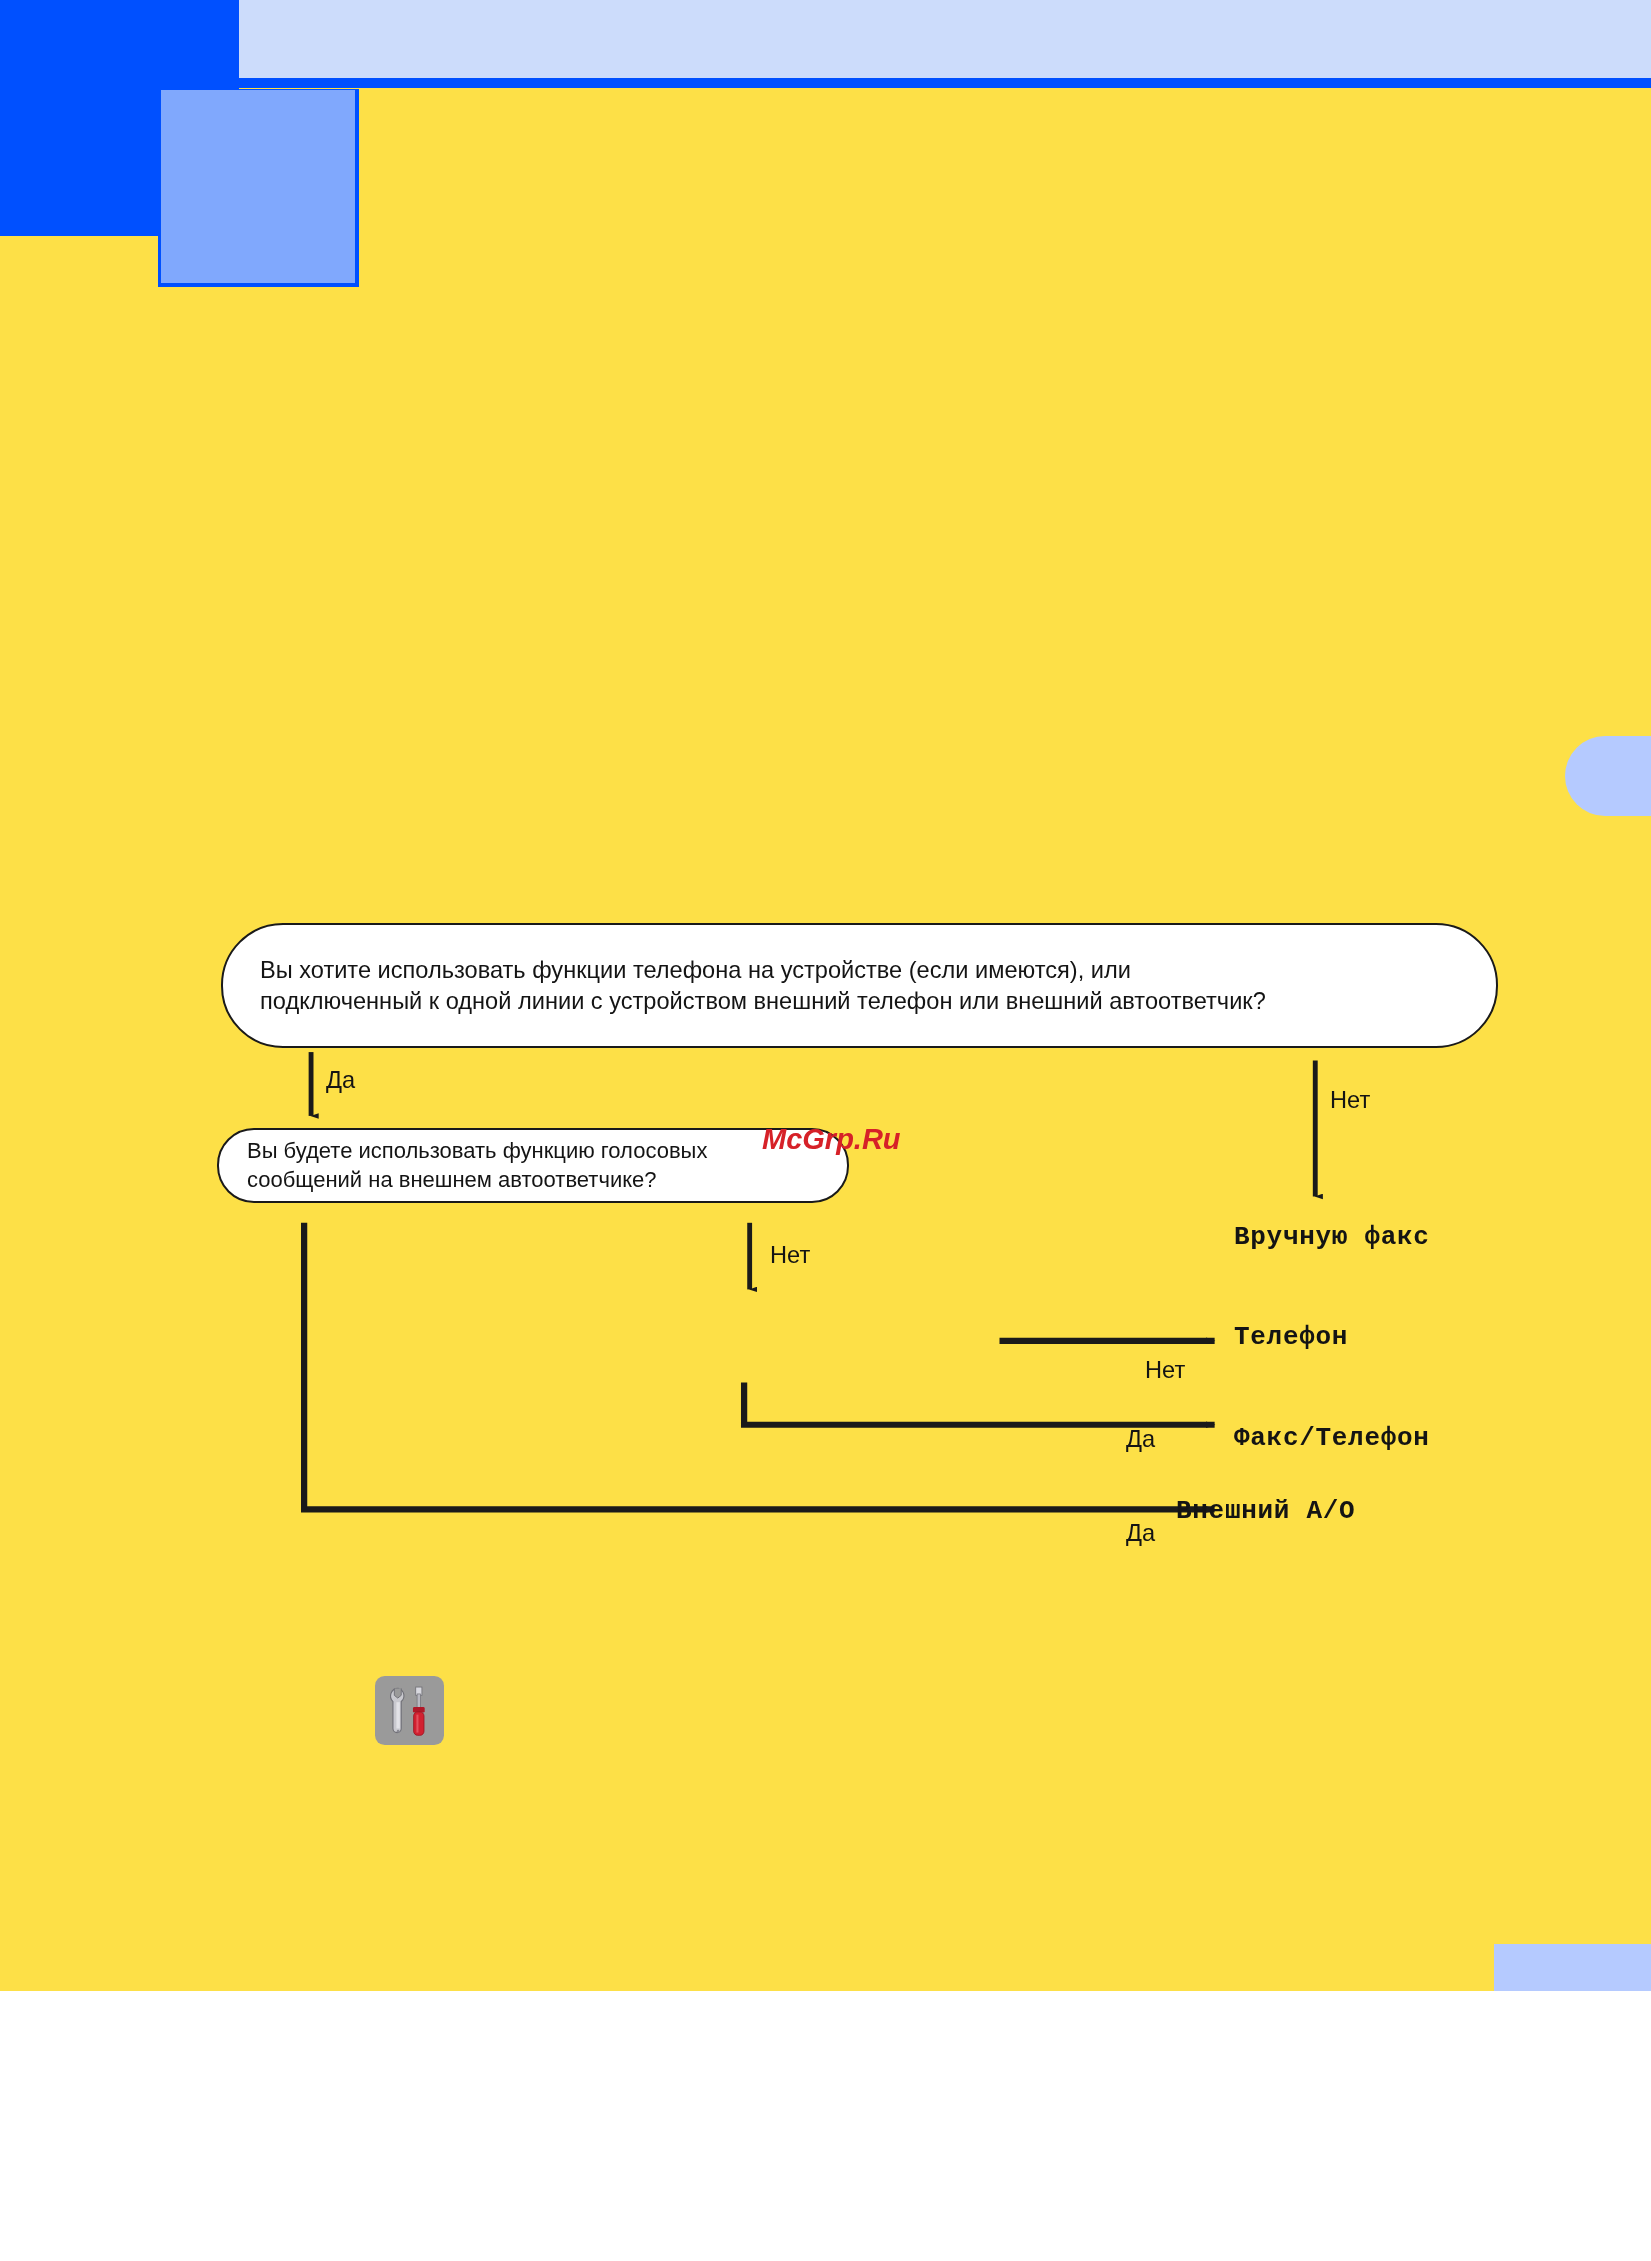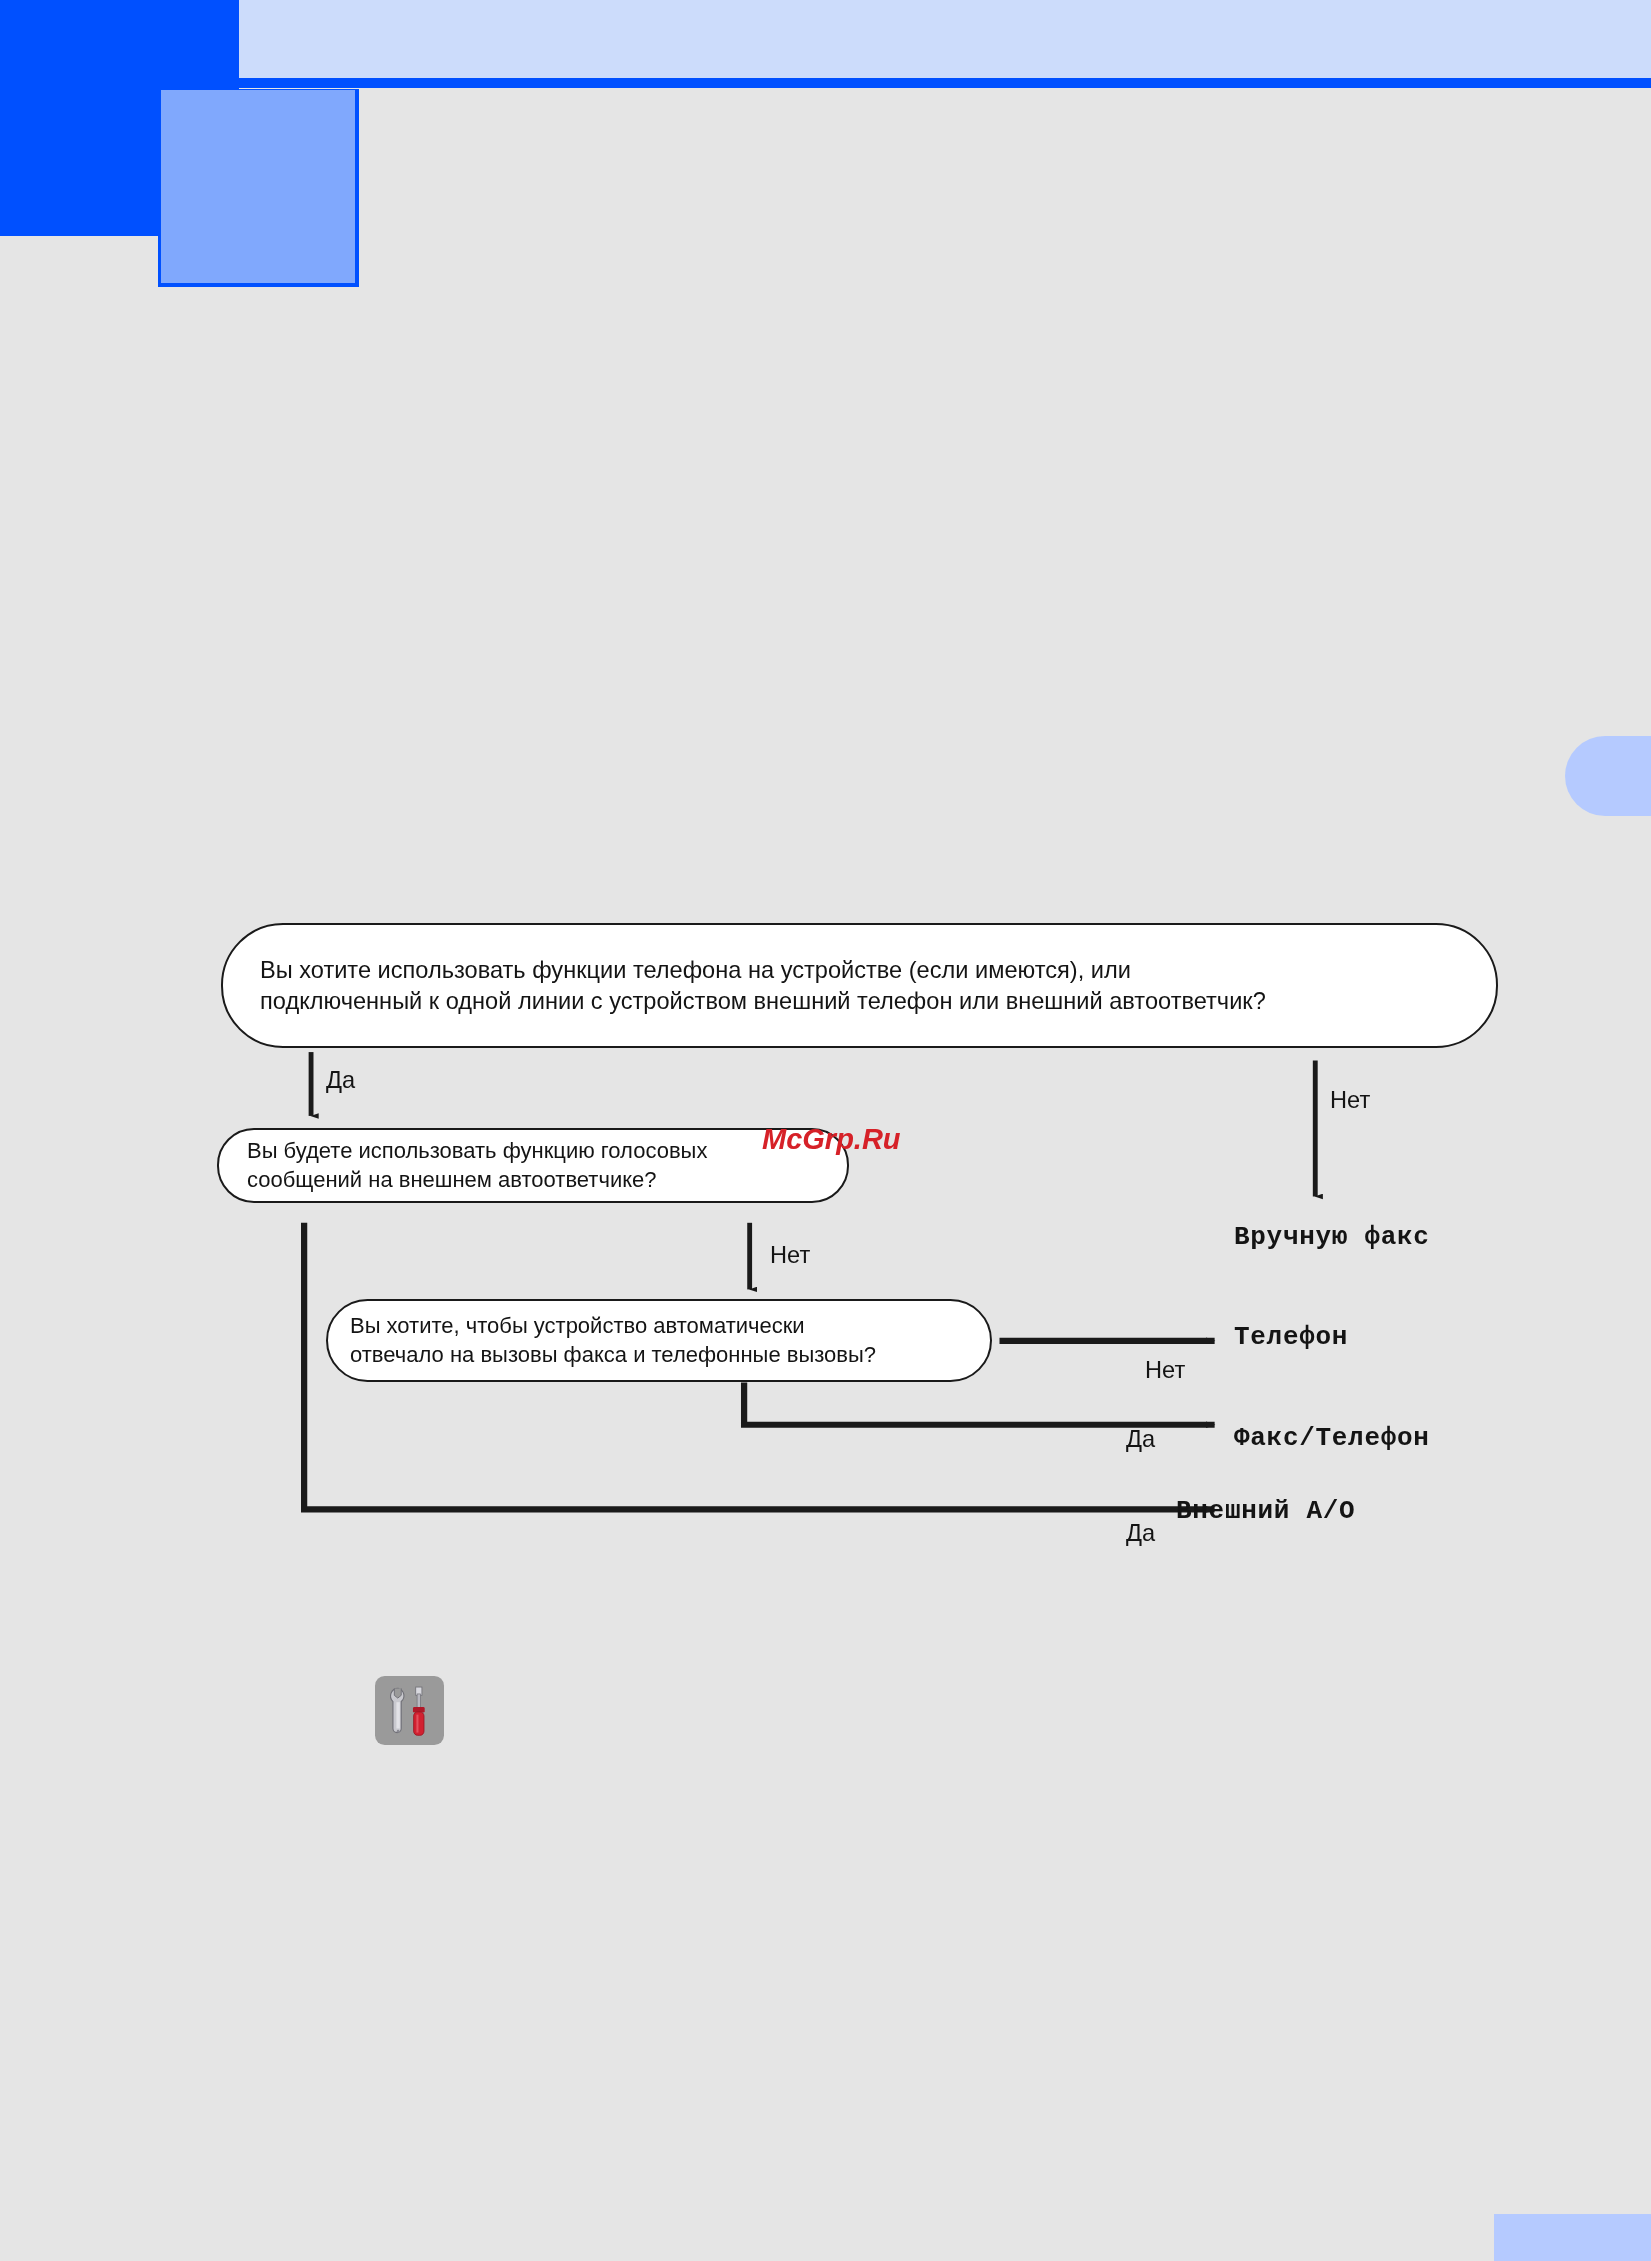--- a/index.html
+++ b/index.html
@@ -6,22 +6,22 @@
     margin: 0;
     padding: 0;
     background: #ffffff;
   }
   body {
     font-family: "Liberation Sans", sans-serif;
   }
   #page {
     position: relative;
     width: 1652px;
-    height: 2261px;
-    background: #e5e5e5;
+    height: 1991px;
+    background: #fde047;
     overflow: hidden;
   }
 
   
   .hdr-dark-left {
     position: absolute;
     left: 0; top: 0;
     width: 239px; height: 236px;
     background: #0050ff;
   }
@@ -208,24 +208,20 @@
   <div class="bubble" id="bubble-1">
     <div class="btext">Вы хотите использовать функции телефона на устройстве (если имеются), или
 подключенный к одной линии с устройством внешний телефон или  внешний автоответчик?</div>
   </div>
 
   <div class="bubble" id="bubble-2">
     <div class="btext">Вы будете использовать функцию голосовых
 сообщений на внешнем автоответчике?</div>
   </div>
 
-  <div class="bubble" id="bubble-3">
-    <div class="btext">Вы хотите, чтобы устройство автоматически
-отвечало на вызовы факса и телефонные вызовы?</div>
-  </div>
 
   <div class="branch-label" id="lbl-yes-1">Да</div>
   <div class="branch-label" id="lbl-no-1">Нет</div>
   <div class="branch-label" id="lbl-no-2">Нет</div>
   <div class="branch-label" id="lbl-no-3">Нет</div>
   <div class="branch-label" id="lbl-yes-2">Да</div>
   <div class="branch-label" id="lbl-yes-3">Да</div>
 
   <div class="result-label" id="res-faxonly">Вручную факс</div>
   <div class="result-label" id="res-manual">Телефон</div>

